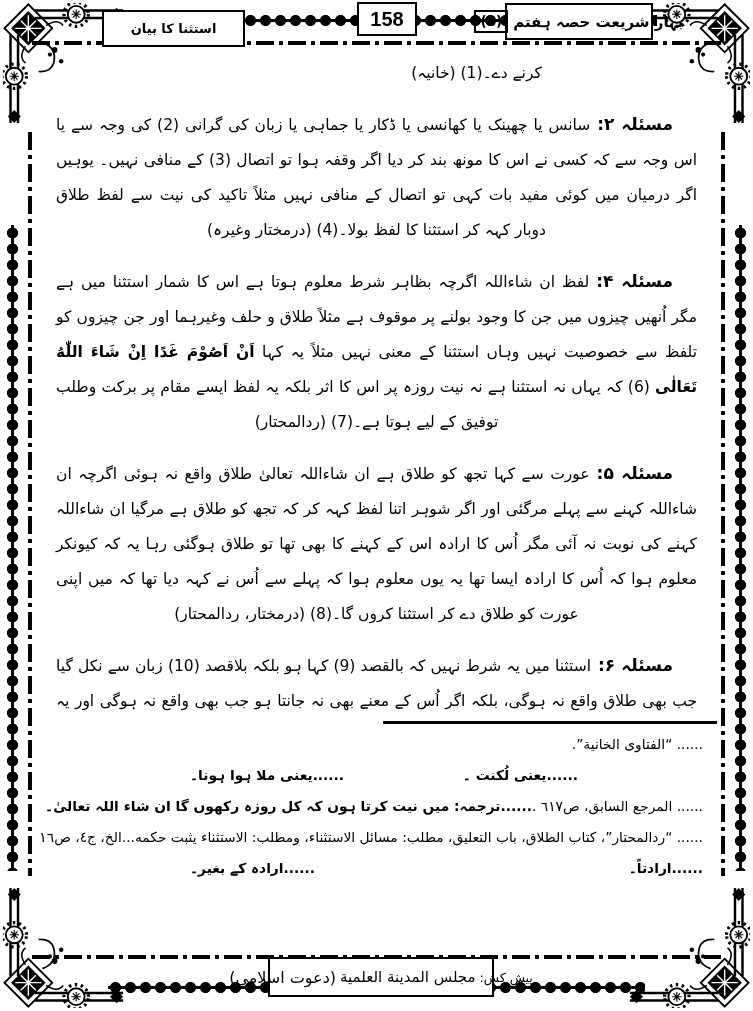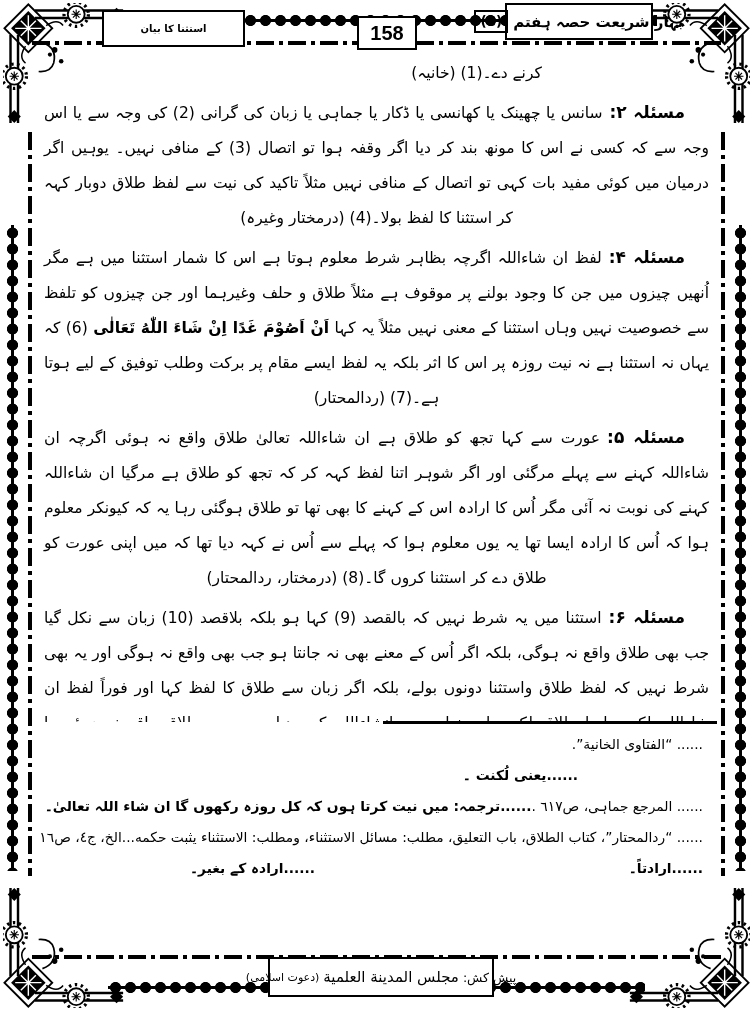--- a/index.html
+++ b/index.html
@@ -23,51 +23,51 @@
     background-image:repeating-linear-gradient(to bottom,#000 0 18px,transparent 18px 23px,#000 23px 27px,transparent 27px 32px);}
   .corner{ position:absolute; z-index:3;}
   .corner.tl{ top:3px; left:3px;}
   .corner.tr{ top:3px; right:3px; transform:scaleX(-1);}
   .corner.bl{ bottom:3px; left:3px; transform:scaleY(-1);}
   .corner.br{ bottom:3px; right:3px; transform:scale(-1,-1);}
   
   .hbox{ position:absolute; background:#fff; border:2.6px solid #000; z-index:4;
     display:flex; align-items:center; justify-content:center; box-sizing:border-box;}
   .hbox-right{ top:3px;  left:505px; width:148px; height:37px; gap:5px; padding:0 6px;}
-  .hbox-center{ top:16px;  left:357px; width:60px;  height:34px;}
+  .hbox-center{ top:2px;  left:357px; width:60px;  height:34px;}
   .hbox-left{  top:10px; left:102px; width:143px; height:37px;}
   .hb-title{ font-size:15px; font-weight:700; white-space:nowrap;}
   .hb-num{ border:2px solid #000; padding:0 4px; font-size:13.5px; font-weight:700; line-height:19px;}
   .page-num{ font-size:20px; font-weight:700; font-family:"Liberation Sans", sans-serif; direction:ltr;}
-  .chapter{ font-size:10px; font-weight:700; white-space:nowrap;}
+  .chapter{ font-size:13px; font-weight:700; white-space:nowrap;}
   
   .content{ position:absolute; top:56px; left:40px; right:40px; height:666px; overflow:hidden;
     font-size:15.5px; line-height:35px; text-align:justify; z-index:2;}
   .opening{ text-align:center; position:relative; right:-100px; white-space:nowrap;}
-  .content p{ margin:4px; text-indent:24px; text-align:justify; text-align-last:center;}
+  .content p{ margin:16px; text-indent:24px; text-align:justify; text-align-last:center;}
   .content p.cont{ text-align-last:justify;}
   .mlabel{ font-weight:700; font-size:17px; padding-left:7px;}
   .arabic-phrase{ font-weight:700;}
   
   .fn-sep{ position:absolute; top:721px; right:36px; width:334px; height:2.6px; background:#000; z-index:2;}
   .footnotes{ position:absolute; top:729px; left:40px; right:50px; height:220px; overflow:hidden;
     font-size:13.8px; z-index:2;}
   .fn-row{ line-height:31px; white-space:nowrap; overflow:hidden;}
   .fn-row.two{ display:flex; justify-content:space-between;}
   .fn-row.r2{ padding-right:125px; padding-left:150px;}
   .fn-row.r4{ padding-left:150px;}
   .fn-row.r7{ padding-left:150px;}
   .fn-urdu{ font-weight:600;}
   
   .footer-box{ position:absolute; top:957px; left:268px; width:226px; height:40px;
     background:#fff; border:2.4px solid #000; z-index:4; box-sizing:border-box;
     display:flex; align-items:center; justify-content:center; gap:4px; white-space:nowrap;}
   .ft-label{ font-size:12.5px;}
   .ft-org{ font-size:15px; font-weight:400;}
-  .ft-suffix{ font-size:11px;}
+  .ft-suffix{ font-size:16px;}
 </style>
 </head>
 <body>
 
 <div class="page">
 
   <svg width="0" height="0" style="position:absolute" aria-hidden="true">
     <defs>
       <g id="orn">
         <path d="M34 8 H128 M34 16 H128" stroke="#000" stroke-width="2.6" fill="none"></path>
@@ -131,23 +131,24 @@
     <p><b class="mlabel">مسئلہ ۴:</b><span>لفظ ان شاءاللہ اگرچہ بظاہر شرط معلوم ہوتا ہے اس کا شمار استثنا میں ہے مگر اُنھیں چیزوں میں جن کا وجود بولنے پر موقوف ہے مثلاً طلاق و حلف وغیرہما اور جن چیزوں کو تلفظ سے خصوصیت نہیں وہاں استثنا کے معنی نہیں مثلاً یہ کہا</span> <b class="arabic-phrase">اَنْ اَصُوْمَ غَدًا اِنْ شَاءَ اللّٰهُ تَعَالٰی</b> <span>(6) کہ یہاں نہ استثنا ہے نہ نیت روزہ پر اس کا اثر بلکہ یہ لفظ ایسے مقام پر برکت وطلب توفیق کے لیے ہوتا ہے۔(7) (ردالمحتار)</span></p>
     <p><b class="mlabel">مسئلہ ۵:</b><span>عورت سے کہا تجھ کو طلاق ہے ان شاءاللہ تعالیٰ طلاق واقع نہ ہوئی اگرچہ ان شاءاللہ کہنے سے پہلے مرگئی اور اگر شوہر اتنا لفظ کہہ کر کہ تجھ کو طلاق ہے مرگیا ان شاءاللہ کہنے کی نوبت نہ آئی مگر اُس کا ارادہ اس کے کہنے کا بھی تھا تو طلاق ہوگئی رہا یہ کہ کیونکر معلوم ہوا کہ اُس کا ارادہ ایسا تھا یہ یوں معلوم ہوا کہ پہلے سے اُس نے کہہ دیا تھا کہ میں اپنی عورت کو طلاق دے کر استثنا کروں گا۔(8) (درمختار، ردالمحتار)</span></p>
     <p class="cont"><b class="mlabel">مسئلہ ۶:</b><span>استثنا میں یہ شرط نہیں کہ بالقصد (9) کہا ہو بلکہ بلاقصد (10) زبان سے نکل گیا جب بھی طلاق واقع نہ ہوگی، بلکہ اگر اُس کے معنے بھی نہ جانتا ہو جب بھی واقع نہ ہوگی اور یہ بھی شرط نہیں کہ لفظ طلاق واستثنا دونوں بولے، بلکہ اگر زبان سے طلاق کا لفظ کہا اور فوراً لفظ ان شاءاللہ لکھ دیا یا طلاق لکھی اور زبان سے انشاءاللہ کہہ دیا جب بھی طلاق واقع نہ ہوئی یا</span></p>
   </div>
 
   <div class="fn-sep"></div>
   <div class="footnotes">
     <div class="fn-row">...... “الفتاوى الخانية”.</div>
     <div class="fn-row two r2">
       <span class="fn-urdu">......یعنی لُکنت ۔</span>
+      <span class="fn-urdu">......یعنی ملا ہوا ہونا۔</span>
     </div>
     <div class="fn-row two r4">
-      <span>...... المرجع جماہی، ص٦١٧ .</span>
+      <span>...... المرجع السابق، ص٦١٧ .</span>
       <span class="fn-urdu">......ترجمہ: میں نیت کرتا ہوں کہ کل روزہ رکھوں گا ان شاء اللہ تعالیٰ۔</span>
     </div>
     <div class="fn-row">...... “ردالمحتار”، كتاب الطلاق، باب التعليق، مطلب: مسائل الاستثناء، ومطلب: الاستثناء يثبت حكمه...الخ، ج٤، ص٦١٦.</div>
     <div class="fn-row two r7">
       <span class="fn-urdu">......ارادتاً۔</span>
       <span class="fn-urdu">......ارادہ کے بغیر۔</span>
     </div>
   </div>
 
   <div class="footer-box">

